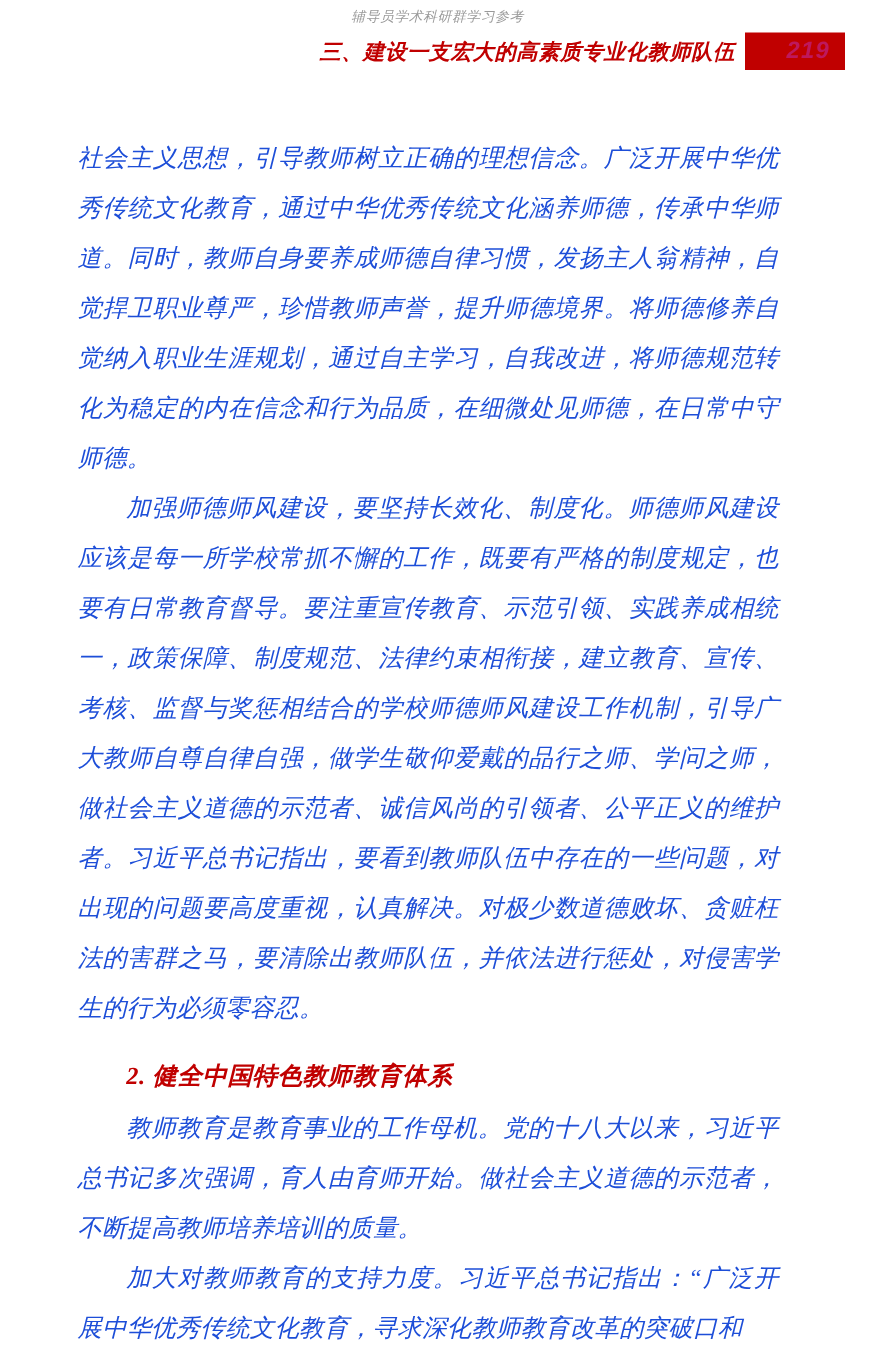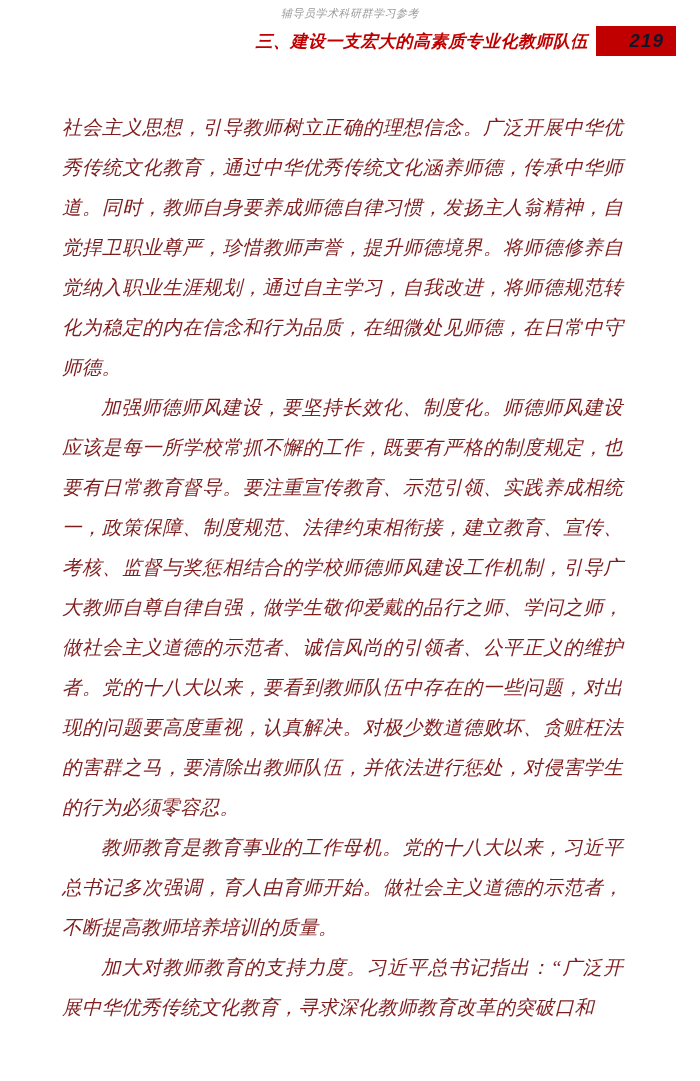--- a/index.html
+++ b/index.html
@@ -60,37 +60,37 @@
     width: 80px;
     height: 30px;
     background: #c00000;
   }
   .page-number {
     position: absolute;
     right: 36px;
     top: 4px;
     font-size: 19px;
     font-weight: bold;
-    color: #0f172a;
+    color: #be185d;
     font-family: "Liberation Sans", sans-serif;
     letter-spacing: 1px;
   }
   .content {
     position: absolute;
     top: 108px;
     left: 62px;
     width: 578px;
   }
   p.para {
     margin: 0 17px 0 0;
     font-size: 19.5px;
     line-height: 40px;
     text-align: justify;
     text-justify: inter-ideograph;
-    color: #7f1d1d;
+    color: #1d4ed8;
     letter-spacing: 0.2px;
   }
   p.indent {
     text-indent: 2em;
   }
   h2.subhead {
     margin: 14px 0 2px 0;
     font-size: 19.5px;
     line-height: 40px;
     font-weight: bold;
@@ -107,18 +107,19 @@
   <div class="watermark">辅导员学术科研群学习参考</div>
 
   <div class="header">
     <div class="header-title">三、建设一支宏大的高素质专业化教师队伍</div>
     <div class="page-number-box"></div>
     <div class="page-number">219</div>
   </div>
 
   <div class="content">
     <p class="para">社会主义思想，引导教师树立正确的理想信念。广泛开展中华优秀传统文化教育，通过中华优秀传统文化涵养师德，传承中华师道。同时，教师自身要养成师德自律习惯，发扬主人翁精神，自觉捍卫职业尊严，珍惜教师声誉，提升师德境界。将师德修养自觉纳入职业生涯规划，通过自主学习，自我改进，将师德规范转化为稳定的内在信念和行为品质，在细微处见师德，在日常中守师德。</p>
-    <p class="para indent">加强师德师风建设，要坚持长效化、制度化。师德师风建设应该是每一所学校常抓不懈的工作，既要有严格的制度规定，也要有日常教育督导。要注重宣传教育、示范引领、实践养成相统一，政策保障、制度规范、法律约束相衔接，建立教育、宣传、考核、监督与奖惩相结合的学校师德师风建设工作机制，引导广大教师自尊自律自强，做学生敬仰爱戴的品行之师、学问之师，做社会主义道德的示范者、诚信风尚的引领者、公平正义的维护者。党的十八大以来，要看到教师队伍中存在的一些问题，对出现的问题要高度重视，认真解决。对极少数道德败坏、贪赃枉法的害群之马，要清除出教师队伍，并依法进行惩处，对侵害学生的行为必须零容忍。</p>
+    <p class="para indent">加强师德师风建设，要坚持长效化、制度化。师德师风建设应该是每一所学校常抓不懈的工作，既要有严格的制度规定，也要有日常教育督导。要注重宣传教育、示范引领、实践养成相统一，政策保障、制度规范、法律约束相衔接，建立教育、宣传、考核、监督与奖惩相结合的学校师德师风建设工作机制，引导广大教师自尊自律自强，做学生敬仰爱戴的品行之师、学问之师，做社会主义道德的示范者、诚信风尚的引领者、公平正义的维护者。习近平总书记指出，要看到教师队伍中存在的一些问题，对出现的问题要高度重视，认真解决。对极少数道德败坏、贪赃枉法的害群之马，要清除出教师队伍，并依法进行惩处，对侵害学生的行为必须零容忍。</p>
+    <h2 class="subhead">2. 健全中国特色教师教育体系</h2>
     <p class="para indent">教师教育是教育事业的工作母机。党的十八大以来，习近平总书记多次强调，育人由育师开始。做社会主义道德的示范者，不断提高教师培养培训的质量。</p>
     <p class="para indent">加大对教师教育的支持力度。习近平总书记指出：“广泛开展中华优秀传统文化教育，寻求深化教师教育改革的突破口和</p>
   </div>
 
 </div>
 
 </body></html>

